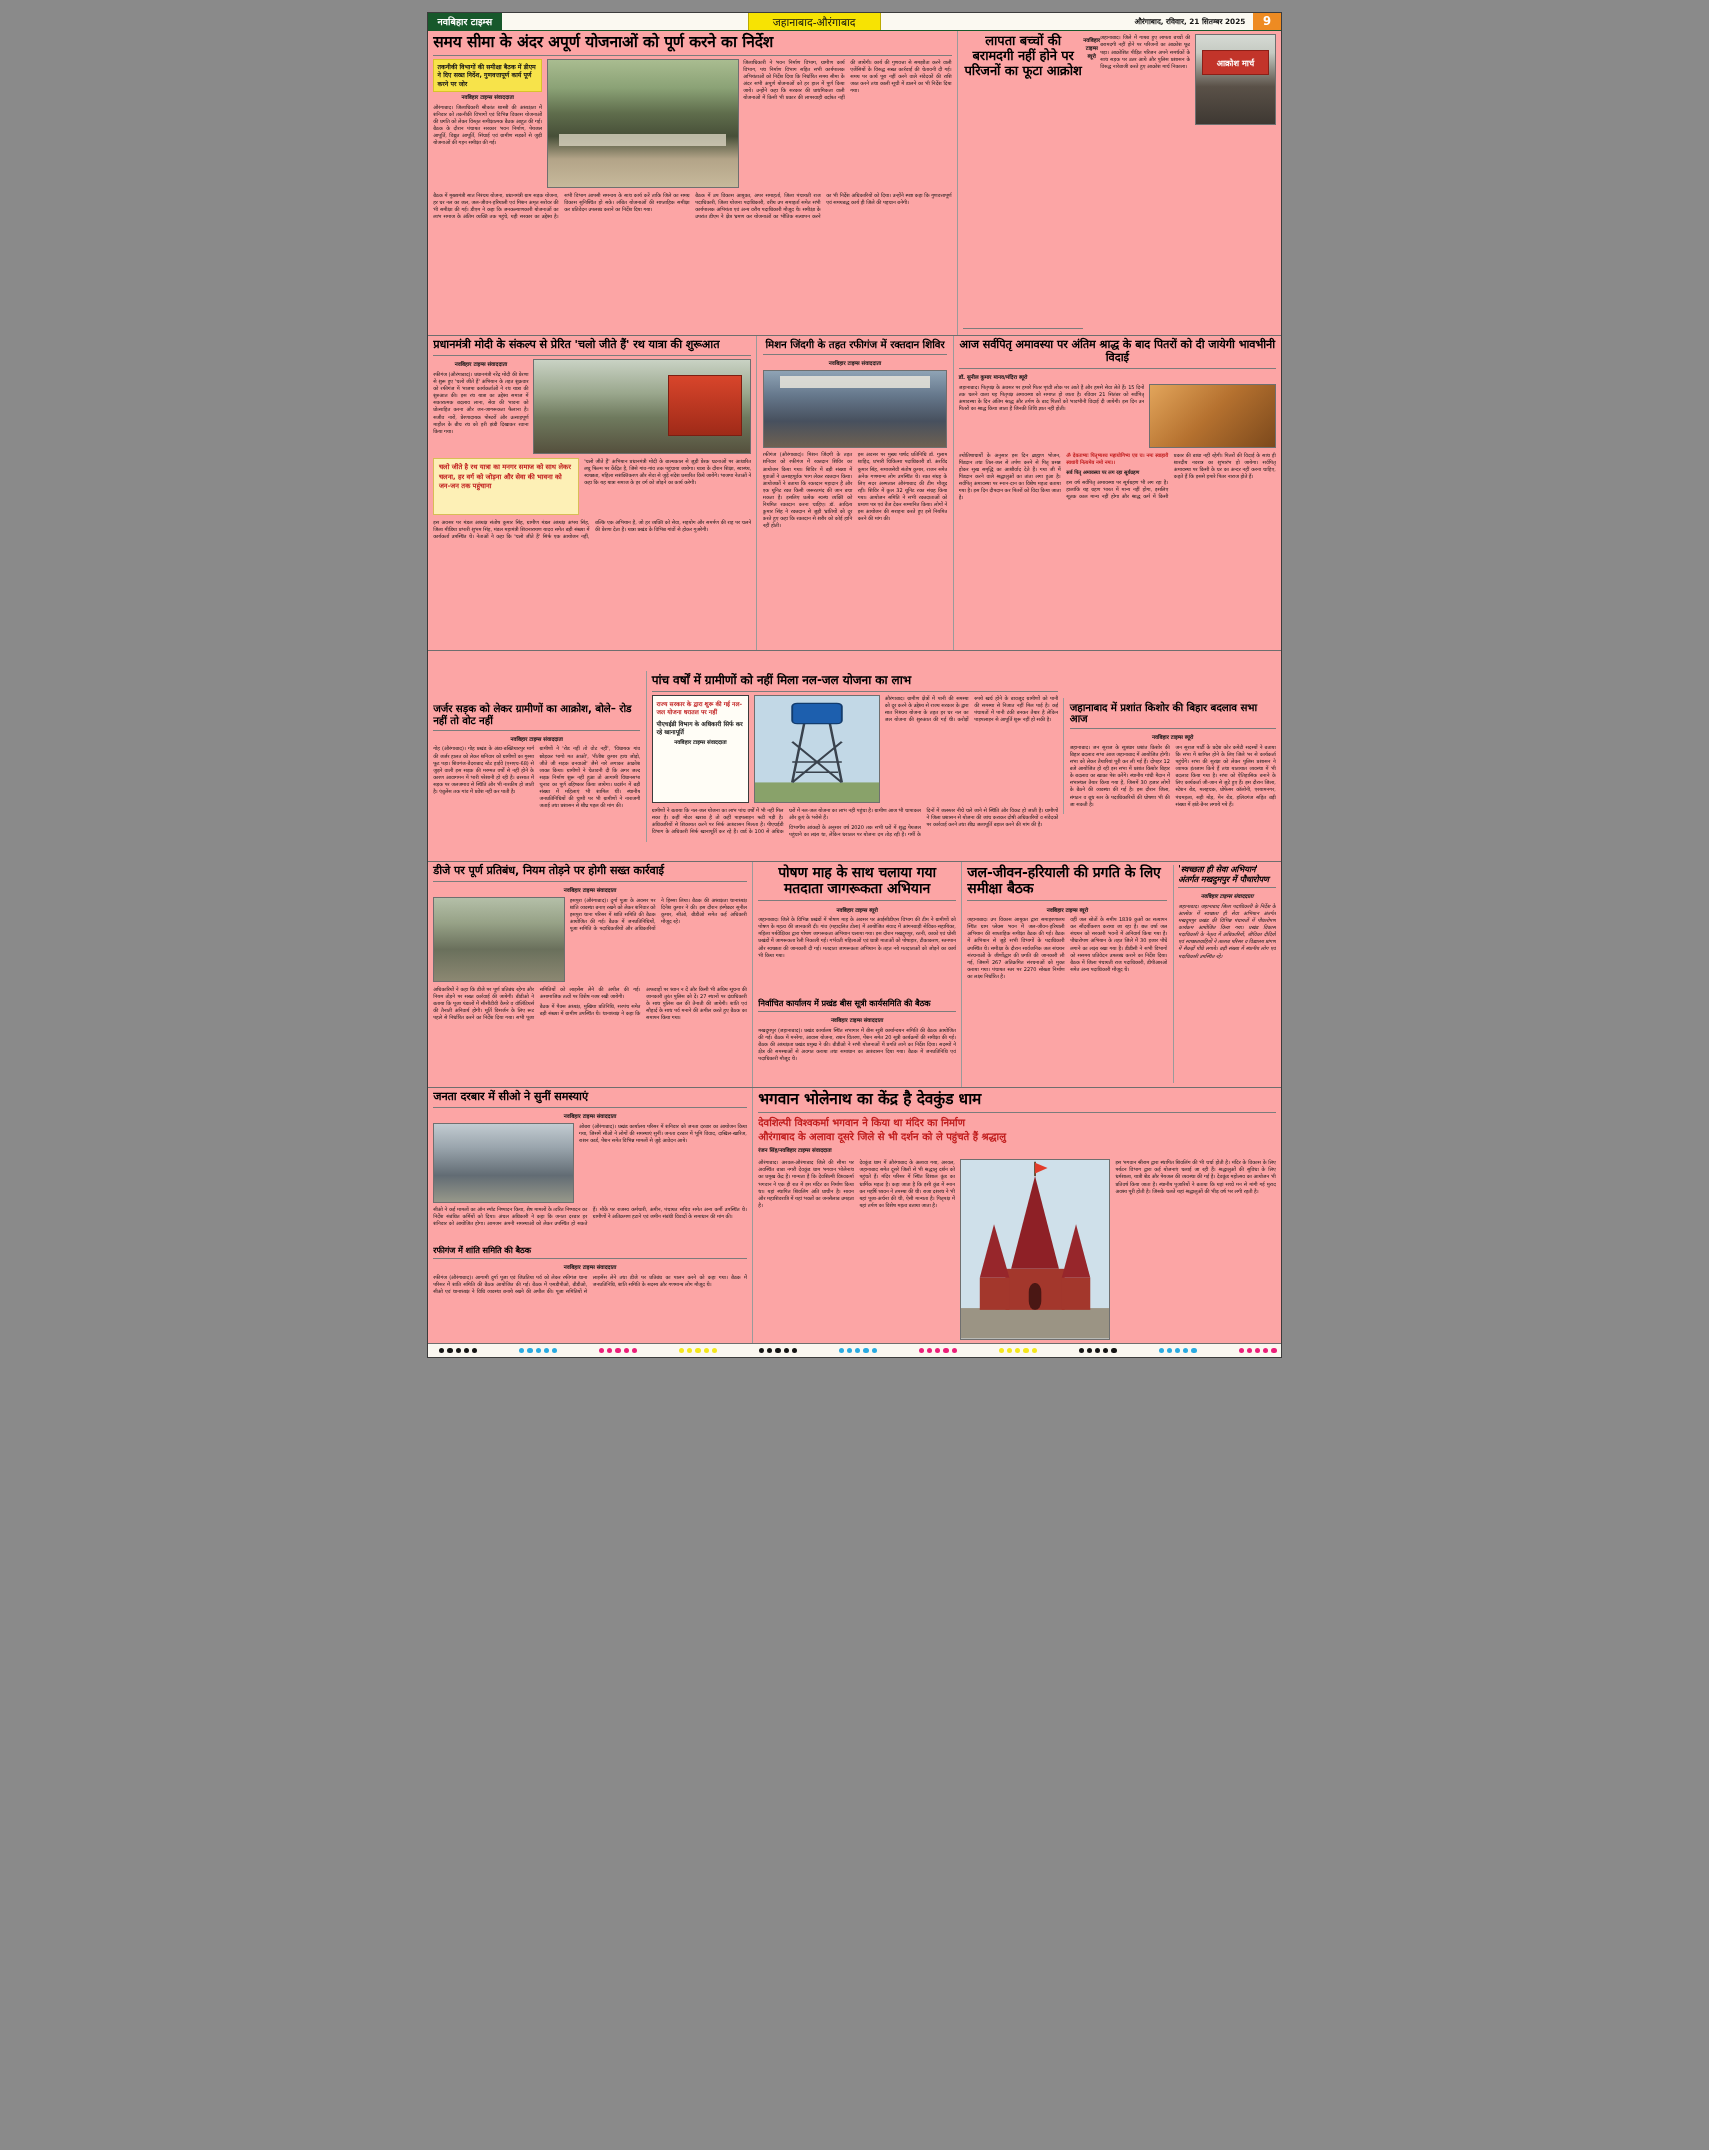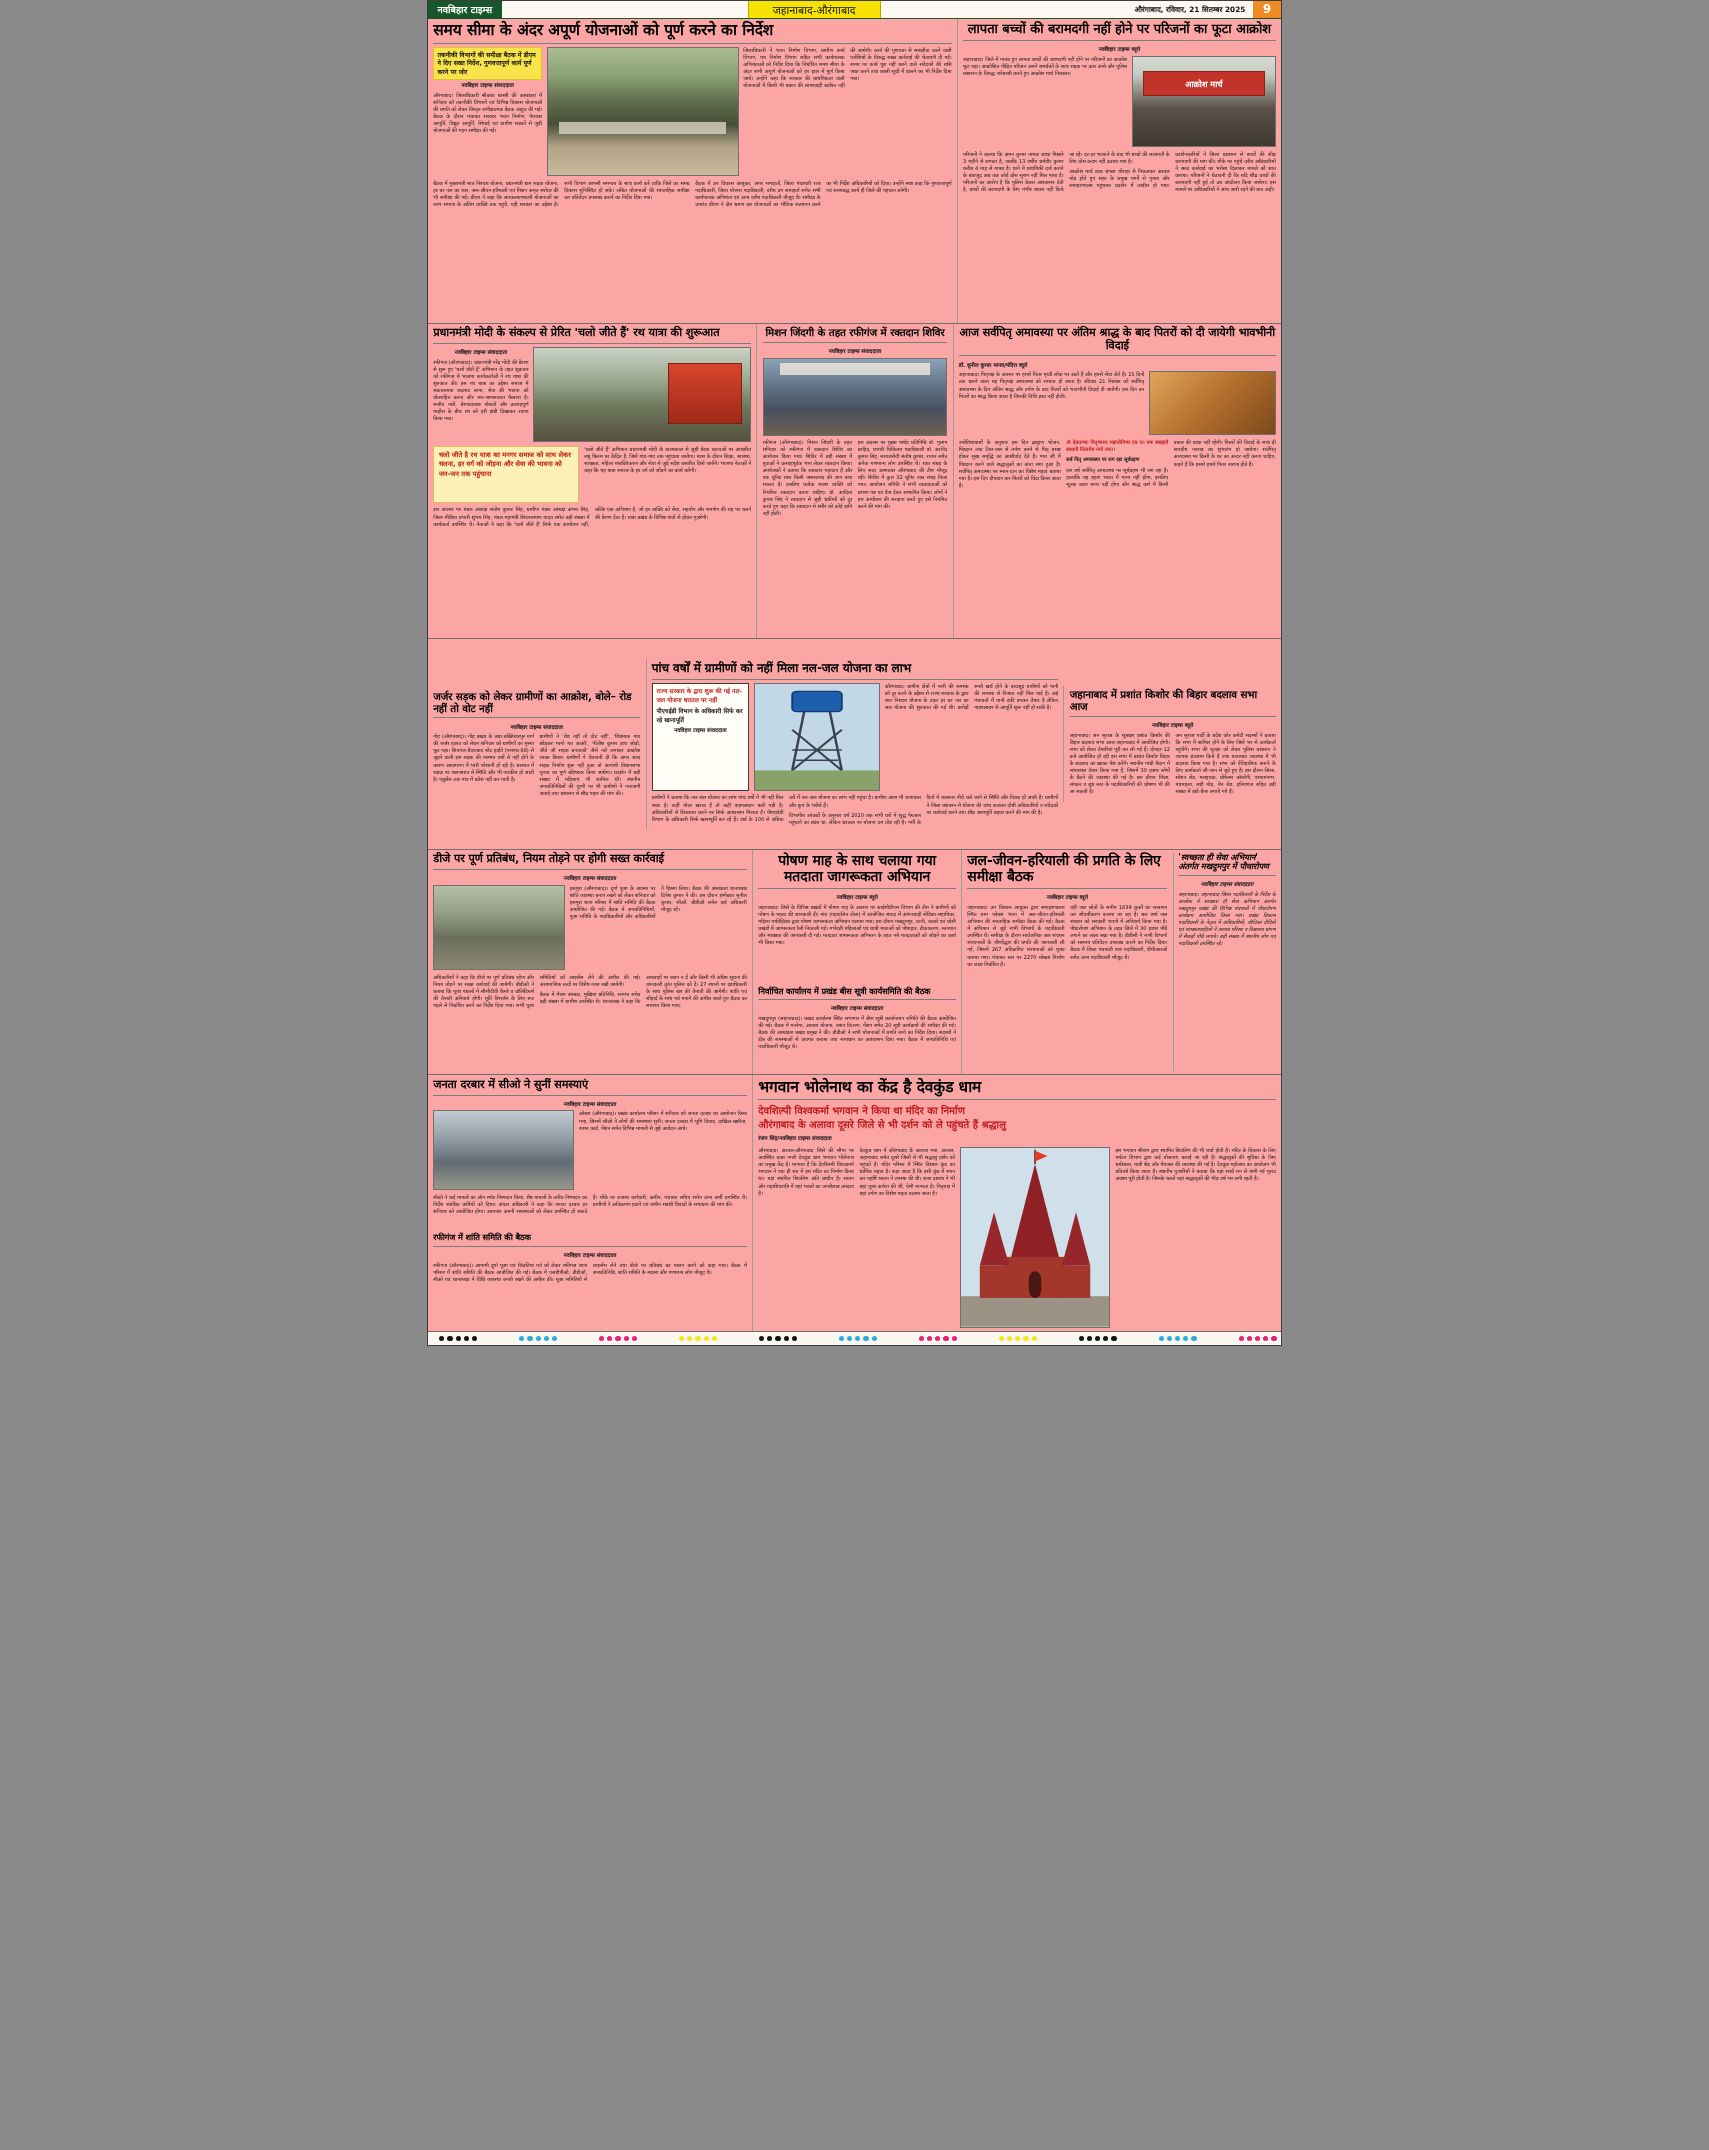--- a/index.html
+++ b/index.html
@@ -1,18 +1,18 @@
 <!DOCTYPE html>
 <html style="font-size:6.9px"><head>
 <meta charset="utf-8">
 <style>
   * { margin:0; padding:0; box-sizing:border-box; }
   html,body { background:#8a8a8a; }
   body { font-family:"DejaVu Sans","Liberation Sans",sans-serif; color:#141414; }
-  .page { width:855px; height:1346px; margin:0 auto; background:#faf7f0; overflow:hidden;
+  .page { width:855px; height:1346px; margin:12px auto; background:#faf7f0; overflow:hidden;
           display:flex; flex-direction:column; border:0.4px solid #3c3c3c; }
 
   
   .masthead { height:18px; display:flex; align-items:stretch; border-bottom:1.3px solid #17582b; background:#fbf9f1; }
   .mh-name { background:#17582b; color:#fff; font-weight:bold; font-size:9.5px; display:flex; align-items:center; padding:0 9.5px; }
   .mh-gap { flex:1; }
   .mh-edition { background:#f7e303; color:#101010; font-weight:normal; font-size:10.8px; display:flex; align-items:center; padding:0 24px; border-left:0.4px solid #baa900; border-right:0.4px solid #baa900; }
   .mh-date { font-size:7.3px; font-weight:bold; display:flex; align-items:center; padding:0 7.7px; }
   .mh-page { background:#ee8b22; color:#fff; font-weight:bold; font-size:11.6px; width:28px; display:flex; align-items:center; justify-content:center; }
 
@@ -57,21 +57,21 @@
             display:flex; align-items:center; justify-content:center; font-size:8.2px; border:0.9px solid #8c1f17; text-align:center; }
   .photo-rath { background:linear-gradient(180deg,#c9d2c4 0%,#9aa78d 36%,#6f7a5e 62%,#55503d 100%); }
   .rath-vehicle { position:absolute; right:4%; top:16%; width:34%; height:66%; background:linear-gradient(180deg,#d8452b,#9f2a18); border:0.9px solid #7c1f12; }
   .photo-blood { background:linear-gradient(180deg,#8fa3b5 0%,#66788c 32%,#47505e 66%,#6e6152 100%); }
   .photo-blood::before { content:""; position:absolute; top:6%; left:9%; right:9%; height:16%; background:#e9e5da; opacity:.85; }
   .photo-pind { background:linear-gradient(135deg,#e2a55b 0%,#b5712f 48%,#7c491c 100%); }
   .photo-meet9 { background:linear-gradient(180deg,#b4bfa8 0%,#97a287 30%,#6a705c 62%,#8c8872 100%); }
   .photo-darbar { background:linear-gradient(180deg,#c2cbd1 0%,#9aa5ad 30%,#626c74 66%,#97988a 100%); }
 
   
-  .a1 { width:62%; } .a2 { width:38%; display:flex; flex-direction:column; }
+  .a1 { width:62%; } .a2 { width:38%; display:flex; flex-direction:row; }
   .a1-top { display:grid; grid-template-columns:21% 37% 1fr; gap:4.7px; height:129px; margin-bottom:3.9px; }
   .a1-left { display:flex; flex-direction:column; overflow:hidden; }
   .a1-left .bt { flex:1; overflow:hidden; }
   .a1-bottom { height:129px; }
   .a2-top { display:grid; grid-template-columns:1fr 46%; gap:4.7px; height:91px; margin-bottom:3.9px; }
   .a2-bottom { flex:1; }
 
   .a3 { width:38.5%; display:flex; flex-direction:column; }
   .a4 { width:23%; display:flex; flex-direction:column; }
   .a5 { width:38.5%; display:flex; flex-direction:column; }

